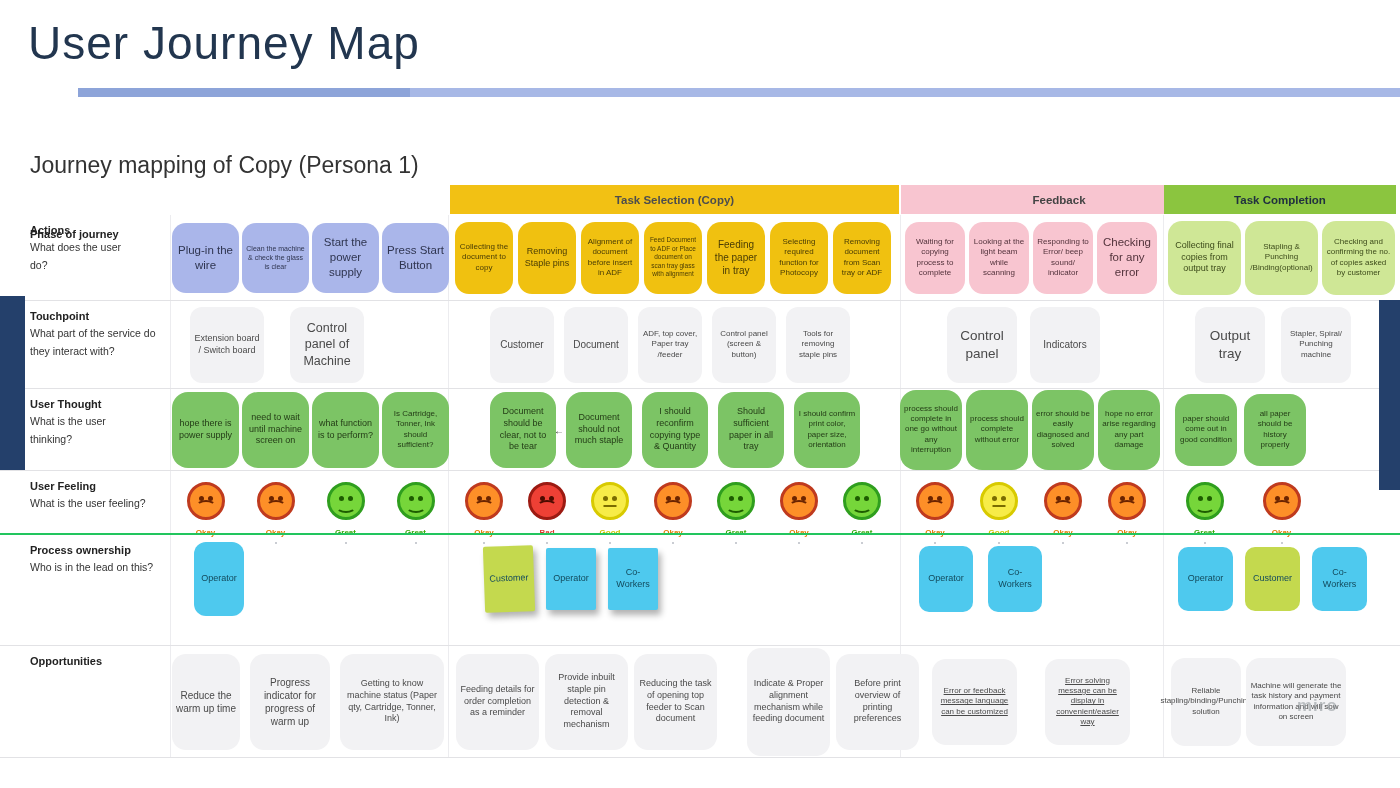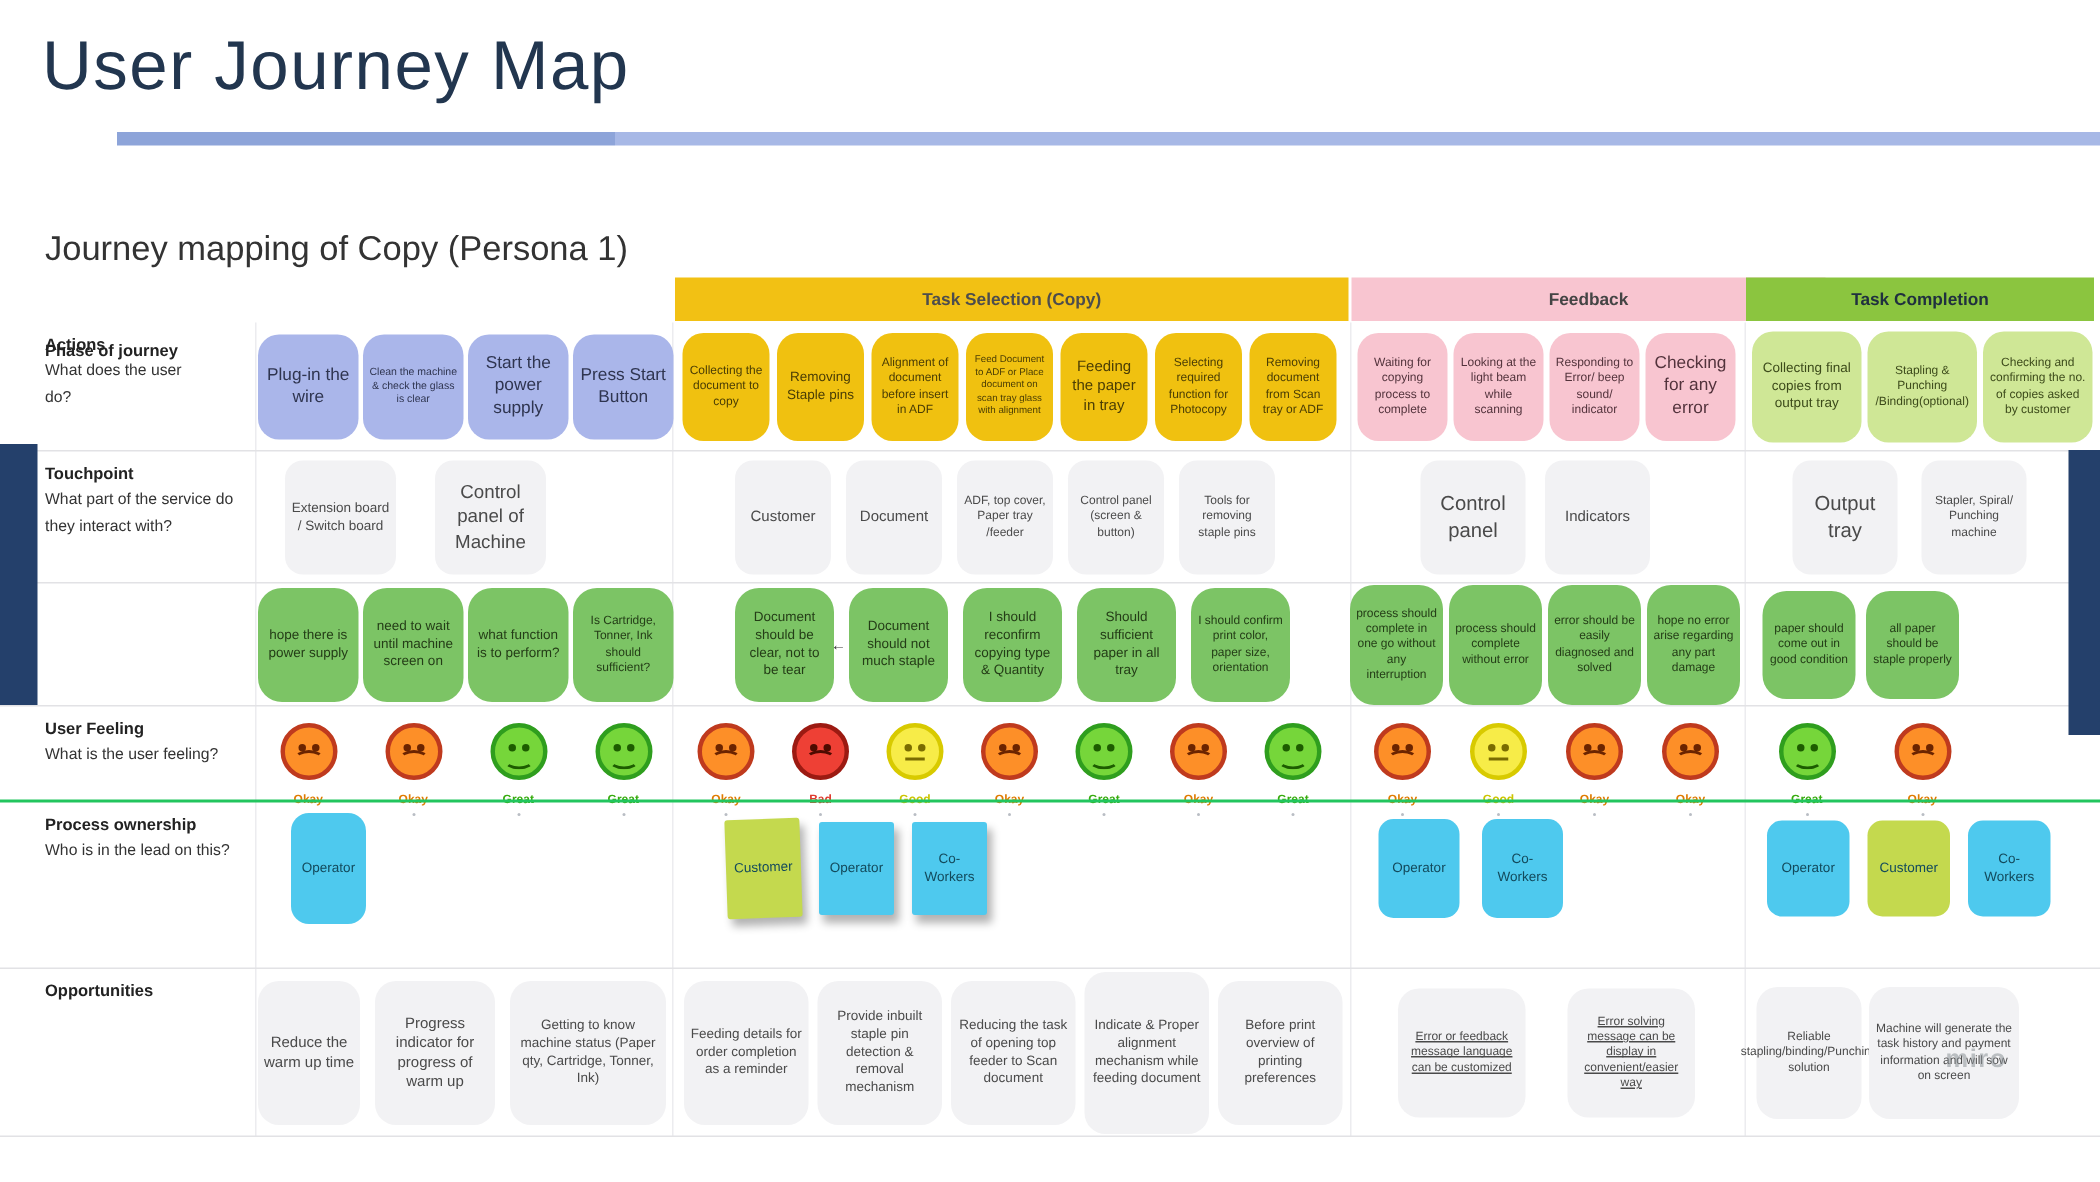--- a/index.html
+++ b/index.html
@@ -123,21 +123,21 @@
   .r-own .c-fb .sticky{width:54px;height:66px;}
   .r-own .c-tc{gap:12px;padding-left:15px;}
   .r-own .c-tc .sticky{width:55px;height:64px;}
 
   
   .r-opp .sticky{background:#f2f2f4;color:#4a4a4a;border-radius:14px;height:96px;}
   .r-opp .c-warm{gap:10px;padding-left:2px;}
   .w68{width:68px;} .w80{width:80px;} .w104{width:104px;} .w70{width:70px;} .w100{width:100px;}
   .r-opp .c-task{gap:6px;padding-left:8px;}
   .r-opp .c-task .sticky{width:83px;}
-  .r-opp .c-task .sticky.tall{height:108px;}
+  .r-opp .c-task .sticky.tall{height:108px;margin-left:24px;}
   .r-opp .c-fb{gap:28px;padding-left:32px;}
   .r-opp .c-fb .sticky{width:85px;height:86px;text-decoration:underline;}
   .r-opp .c-tc{gap:5px;padding-left:8px;}
   .r-opp .c-tc .sticky{height:88px;}
 
   .watermark{position:absolute;left:1297px;top:696px;font-size:17px;font-weight:bold;
              color:#8e9499;opacity:.55;letter-spacing:1px;z-index:6;}
 </style>
 </head>
 <body>
@@ -212,20 +212,24 @@
       <div class="sticky fs13">Control panel</div>
       <div class="sticky fs10">Indicators</div>
     </div>
     <div class="cell c-tc">
       <div class="sticky fs13">Output tray</div>
       <div class="sticky fs8">Stapler, Spiral/ Punching machine</div>
     </div>
   </div>
 
   <div class="row r-th">
+    <div class="rowlabel narrow">
+      <b>User Thought</b>
+      <span>What is the user thinking?</span>
+    </div>
     <div class="cell c-warm">
       <div class="sticky fs9">hope there is power supply</div>
       <div class="sticky fs9">need to wait until machine screen on</div>
       <div class="sticky fs9">what function is to perform?</div>
       <div class="sticky fs8">Is Cartridge, Tonner, Ink should sufficient?</div>
     </div>
     <div class="cell c-task">
       <span class="th-arrow">←</span>
       <div class="sticky fs9">Document should be clear, not to be tear</div>
       <div class="sticky fs9">Document should not much staple</div>
@@ -234,21 +238,21 @@
       <div class="sticky fs8">I should confirm print color, paper size, orientation</div>
     </div>
     <div class="cell c-fb">
       <div class="sticky fs8">process should complete in one go without any interruption</div>
       <div class="sticky fs8">process should complete without error</div>
       <div class="sticky fs8">error should be easily diagnosed and solved</div>
       <div class="sticky fs8">hope no error arise regarding any part damage</div>
     </div>
     <div class="cell c-tc">
       <div class="sticky fs8">paper should come out in good condition</div>
-      <div class="sticky fs8">all paper should be staple properly</div>
+      <div class="sticky fs8">all paper should be history properly</div>
     </div>
   </div>
 
   <div class="row r-fe">
     <div class="rowlabel">
       <b>User Feeling</b>
       <span>What is the user feeling?</span>
     </div>
     <div class="cell c-warm">
       <div class="feel">

